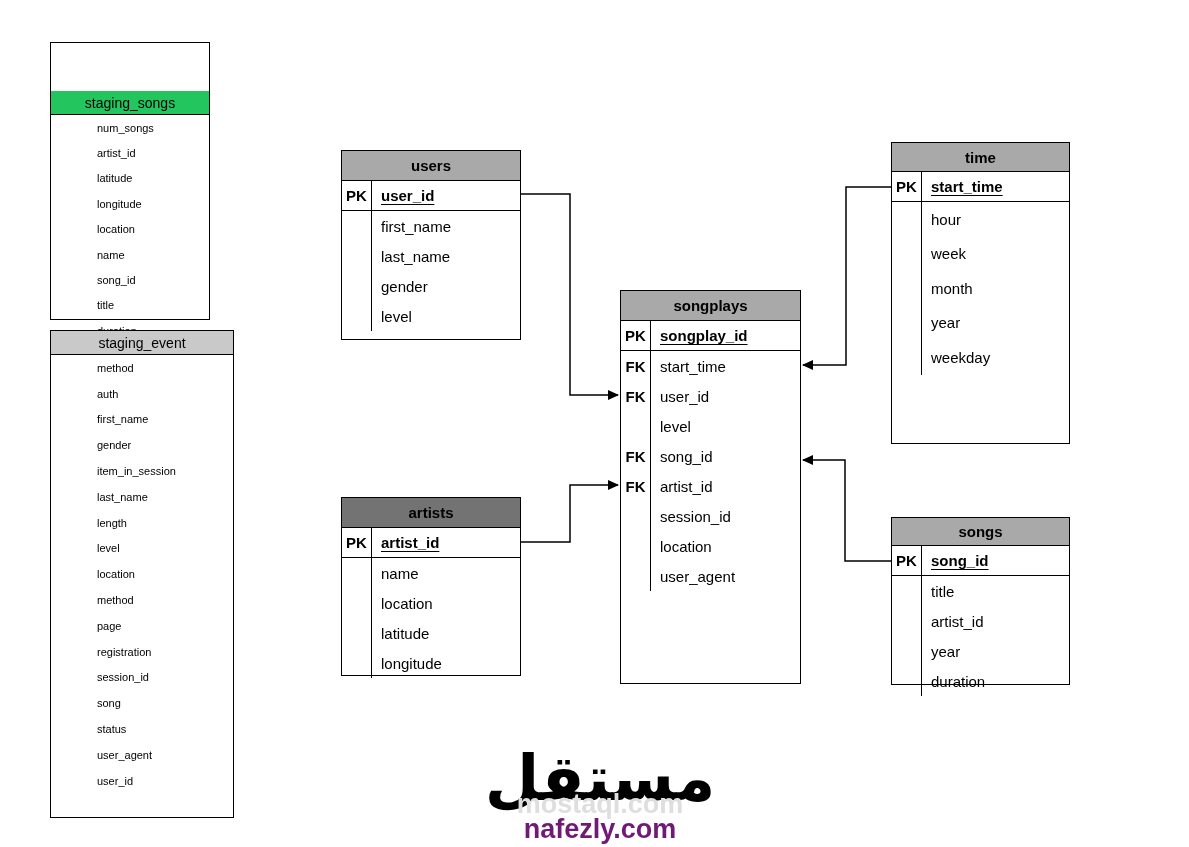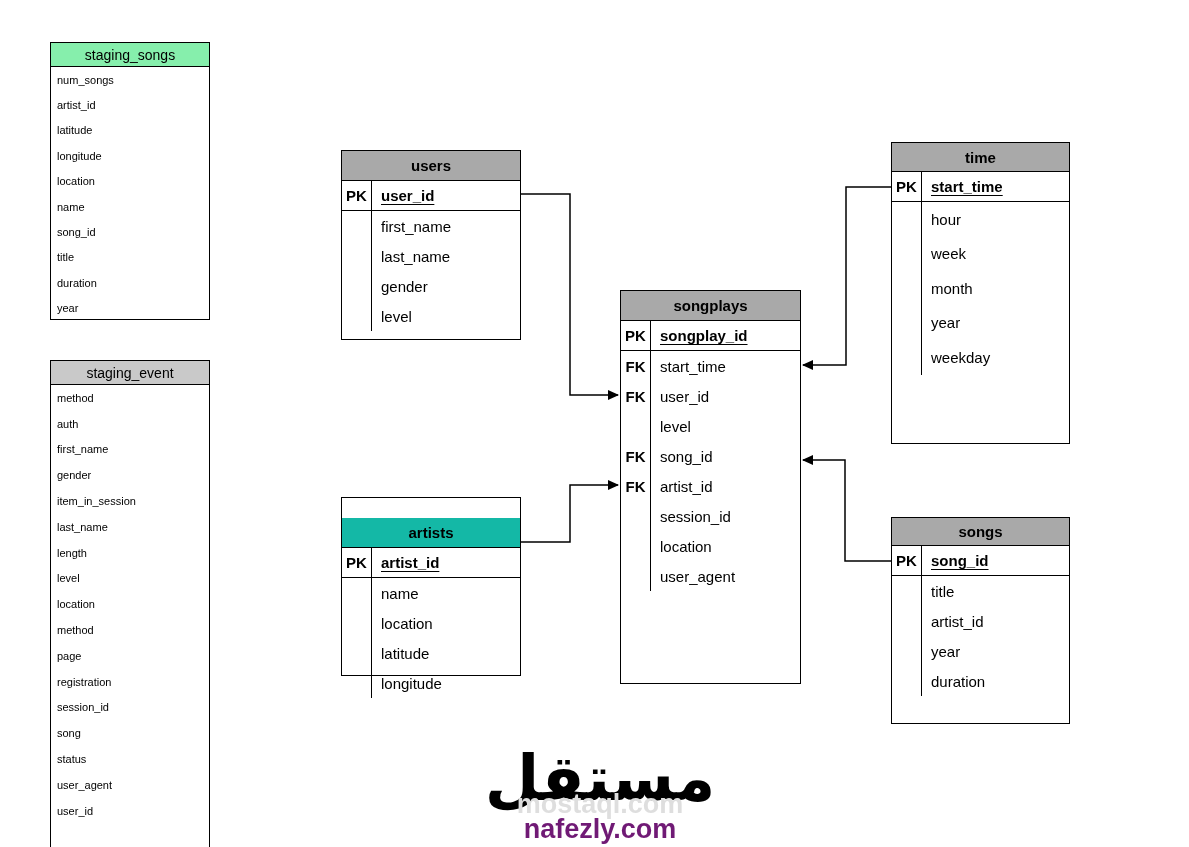--- a/index.html
+++ b/index.html
@@ -59,21 +59,21 @@
     display: flex;
     align-items: center;
     justify-content: center;
     font-weight: bold;
     font-size: 15px;
     border-right: 1.5px solid #000000;
   }
   .namecell { padding-left: 9px; font-size: 15px; white-space: nowrap; }
   .pkname { font-weight: bold; text-decoration: underline; text-underline-offset: 3px; }
   .staging .row { padding-left: 6px; }
-  .staging .namecell { padding-left: 0; font-size: 11px; }
+  .staging .namecell { padding-left: 0; font-size: 11px; margin-left: 40px; }
   .watermark {
     position: absolute;
     left: 470px;
     top: 752px;
     width: 260px;
     text-align: center;
     pointer-events: none;
     user-select: none;
   }
   .wm-arabic {
@@ -108,21 +108,21 @@
         <path d="M0,0 L11,5 L0,10 Z" fill="#000000"></path>
       </marker>
     </defs>
     <path d="M521,194 H570 V395 H618" fill="none" stroke="#000000" stroke-width="1.5" marker-end="url(#arrow)"></path>
     <path d="M521,542 H570 V485 H618" fill="none" stroke="#000000" stroke-width="1.5" marker-end="url(#arrow)"></path>
     <path d="M891,187 H846 V365 H803" fill="none" stroke="#000000" stroke-width="1.5" marker-end="url(#arrow)"></path>
     <path d="M891,561 H845 V460 H803" fill="none" stroke="#000000" stroke-width="1.5" marker-end="url(#arrow)"></path>
   </svg>
 
   <div class="tbl staging" style="left:50px; top:42px; width:160px; height:278px; --headerh:24px; --rowh:25.4px;">
-      <div class="tbl-header" style="background: #86efac;">staging_songs</div>
+      <div class="tbl-header" style="background: #22c55e; margin-top: 48px;">staging_songs</div>
       <div class="tbl-body">
         <div class="row">
           <span class="namecell">num_songs</span>
         </div>
         <div class="row">
           <span class="namecell">artist_id</span>
         </div>
         <div class="row">
           <span class="namecell">latitude</span>
         </div>
@@ -143,21 +143,21 @@
         </div>
         <div class="row">
           <span class="namecell">duration</span>
         </div>
         <div class="row">
           <span class="namecell">year</span>
         </div>
       </div>
     </div>
 
-  <div class="tbl staging" style="left:50px; top:360px; width:160px; height:488px; --headerh:24px; --rowh:25.8px;">
+  <div class="tbl staging" style="left:50px; top:330px; width:184px; height:488px; --headerh:24px; --rowh:25.8px;">
       <div class="tbl-header" style="background: rgb(201, 201, 201);">staging_event</div>
       <div class="tbl-body">
         <div class="row">
           <span class="namecell">method</span>
         </div>
         <div class="row">
           <span class="namecell">auth</span>
         </div>
         <div class="row">
           <span class="namecell">first_name</span>
@@ -227,21 +227,21 @@
           <span class="namecell">gender</span>
         </div>
         <div class="row">
           <span class="keycell"></span>
           <span class="namecell">level</span>
         </div>
       </div>
     </div>
 
   <div class="tbl keyed" style="left:341px; top:497px; width:180px; height:179px; --headerh:30px; --pkh:30px; --rowh:30px;">
-      <div class="tbl-header" style="background: #14b8a6; margin-top: 20px;">artists</div>
+      <div class="tbl-header" style="background: #737373;">artists</div>
       <div class="tbl-body">
         <div class="row pk-row">
           <span class="keycell">PK</span>
           <span class="namecell pkname">artist_id</span>
         </div>
         <div class="row">
           <span class="keycell"></span>
           <span class="namecell">name</span>
         </div>
         <div class="row">
@@ -324,21 +324,21 @@
           <span class="keycell"></span>
           <span class="namecell">year</span>
         </div>
         <div class="row">
           <span class="keycell"></span>
           <span class="namecell">weekday</span>
         </div>
       </div>
     </div>
 
-  <div class="tbl keyed" style="left:891px; top:517px; width:179px; height:207px; --headerh:28px; --pkh:30px; --rowh:30px;">
+  <div class="tbl keyed" style="left:891px; top:517px; width:179px; height:168px; --headerh:28px; --pkh:30px; --rowh:30px;">
       <div class="tbl-header" style="background: rgb(169, 169, 169);">songs</div>
       <div class="tbl-body">
         <div class="row pk-row">
           <span class="keycell">PK</span>
           <span class="namecell pkname">song_id</span>
         </div>
         <div class="row">
           <span class="keycell"></span>
           <span class="namecell">title</span>
         </div>

